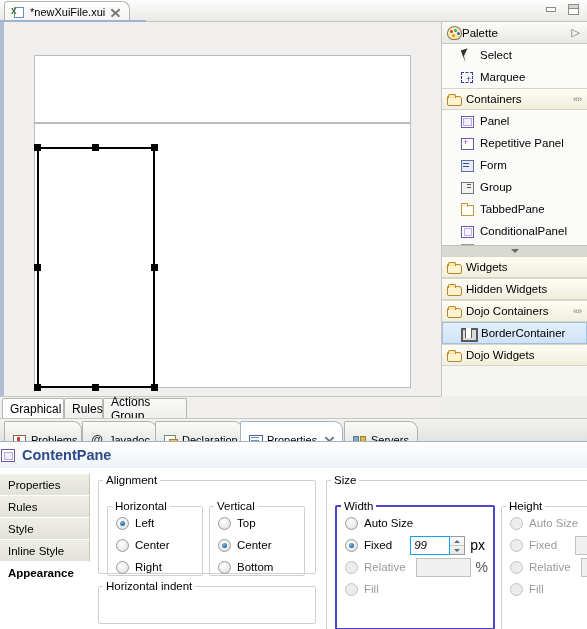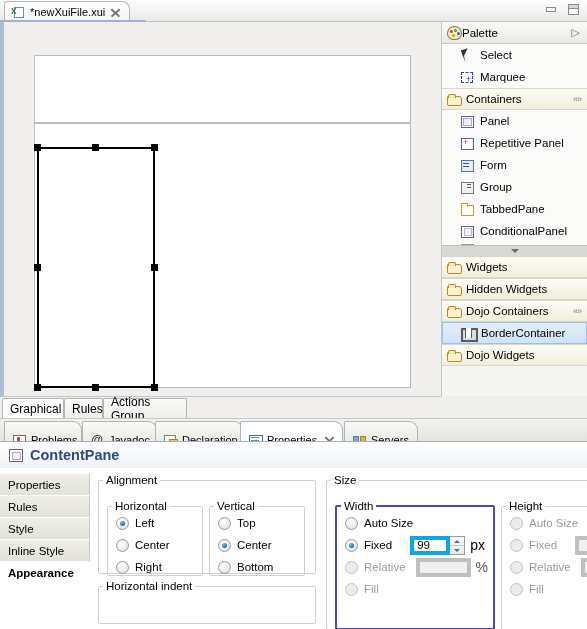--- a/index.html
+++ b/index.html
@@ -320,21 +320,21 @@
   .ti-servers::after {
     content:""; position:absolute; left:8px; top:2px; width:4px; height:9px;
     background:#d9b64a; border:1px solid #a8821f;
   }
 
   .props-panel {
     position: absolute; left: 0; top: 23px; width: 587px; height: 188px;
     background: #fff; border-top: 1px solid #9fb3cc;
   }
   .props-title {
-    height: 26px; display: flex; align-items: center; gap: 7px; padding-left: 8px;
+    height: 26px; display: flex; align-items: center; gap: 7px; 
     background: linear-gradient(#ffffff, #eef2f7);
   }
   .props-title .ttl {
     font-size: 14.5px; font-weight: bold; color: #2c4a8a;
   }
   .props-title .pt-ic {
     width: 15px; height: 14px; position: relative;
   }
   .props-title .pt-ic::before {
     content:""; position:absolute; left:1px; top:1px; width:12px; height:11px;
@@ -383,22 +383,22 @@
     background: radial-gradient(circle at 40% 35%, #ffffff, #dcdcdc);
     border: 1px solid #9a9a9a; position: relative;
   }
   .rad.on::after {
     content:""; position:absolute; left:3px; top:3px; width:5px; height:5px;
     border-radius:50%; background: radial-gradient(circle at 35% 30%, #6fb6f0, #15507f);
   }
   .rad.dis { background: #ececec; border-color: #c2c2c2; }
 
   .txtfield {
-    height: 19px; border: 4px solid #0ea5e9; background: #fff;
-    font-size: 11.5px; padding: 0 3px; display: flex; align-items: center;
+    height: 19px; border: 1px solid #0ea5e9; background: #fff;
+    font-size: 11.5px; padding: 0 3px; display: flex; align-items: center; font-style: italic;
   }
   .txtfield.dis { background: #f0f0f0; border-color: #c0c0c0; }
   .spin {
     width: 15px; height: 19px; border: 1px solid #9a9a9a; border-left: none;
     background: linear-gradient(#fcfcfc, #e8e8e4);
     display: flex; flex-direction: column;
   }
   .spin div { flex: 1; position: relative; }
   .spin div:first-child { border-bottom: 1px solid #c7c7c2; }
   .spin .up::after {

